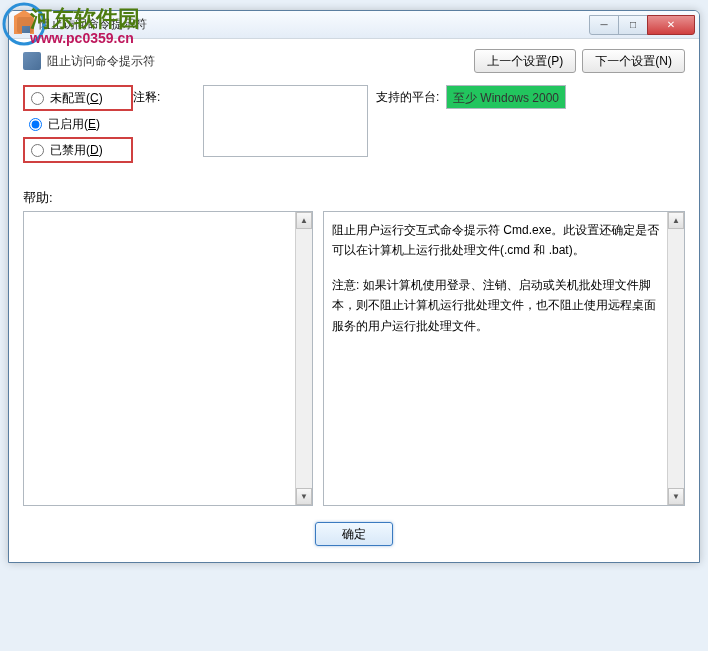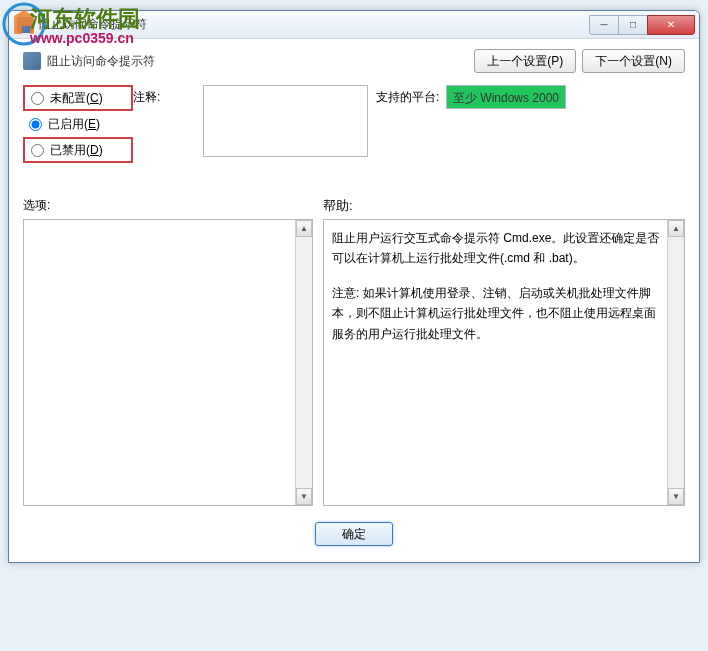--- a/index.html
+++ b/index.html
@@ -20,21 +20,21 @@
 .win-btn.min { border-radius: 0 0 0 3px; }
 .win-btn.close { width: 48px; background: linear-gradient(to bottom, #e89090, #d04040); color: #fff; border-color: #a03030; border-radius: 0 0 3px 0; }
 
 .content { padding: 10px 14px; height: calc(100% - 28px); display: flex; flex-direction: column; }
 
 .header-row { display: flex; align-items: center; margin-bottom: 12px; }
 .header-icon { width: 18px; height: 18px; background: linear-gradient(135deg, #6a8fb8, #4a6f98); border-radius: 2px; margin-right: 6px; }
 .header-title { flex: 1; font-size: 12px; color: #333; }
 .nav-btn { height: 24px; padding: 1px 12px; border: 1px solid #a0a0a0; background: linear-gradient(to bottom, #fefefe, #e8e8e8); border-radius: 3px; margin-left: 6px; font-size: 12px; cursor: pointer; }
 
-.config-row { display: flex; margin-bottom: 20px; }
+.config-row { display: flex; margin-bottom: 12px; }
 .radio-col { width: 110px; }
 .radio-item { display: flex; align-items: center; height: 26px; padding: 2px 6px; }
 .radio-item.highlight { border: 2px solid #d04040; }
 .radio-item input { margin-right: 6px; }
 .radio-item label { font-size: 12px; }
 .radio-item label .u { text-decoration: underline; }
 
 .right-col { flex: 1; display: flex; flex-direction: row; gap: 8px; }
 .field-row { display: flex; }
 .field-label { width: 70px; font-size: 12px; padding-top: 4px; }
@@ -113,21 +113,20 @@
           <textarea class="comment-box" style=""></textarea>
         </div>
         <div class="field-row">
           <div class="field-label">支持的平台:</div>
           <div class="platform-box">至少 Windows 2000</div>
         </div>
       </div>
     </div>
 
     <div class="labels-row">
-      <div class="l1">选项:</div>
       <div class="l2">帮助:</div>
     </div>
 
     <div class="main-row">
       <div class="options-panel">
         <div class="scrollbar">
           <div class="scroll-up">▲</div>
           <div class="scroll-down">▼</div>
         </div>
       </div>

